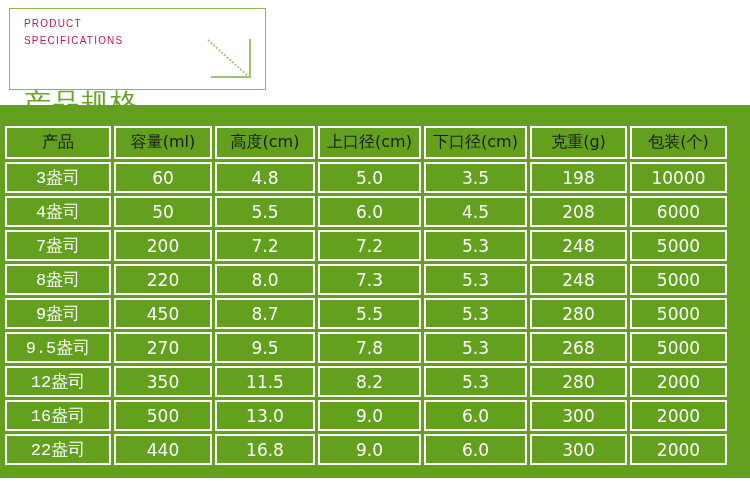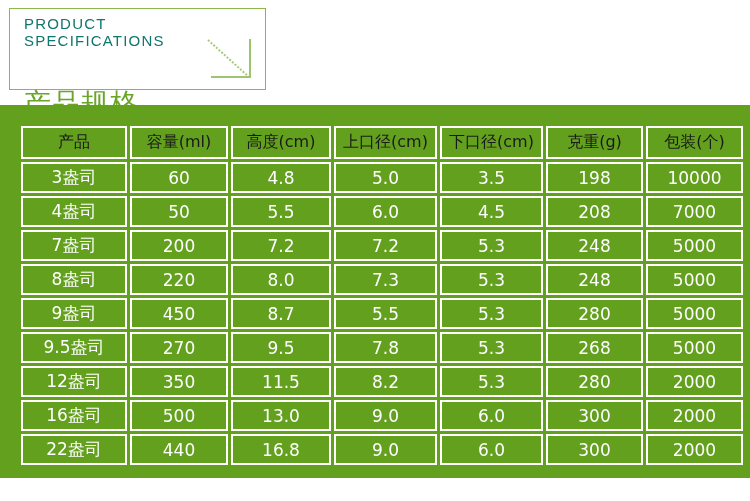--- a/index.html
+++ b/index.html
@@ -28,24 +28,24 @@
     top: 8px;
     width: 257px;
     height: 82px;
     border: 1px solid #8cb84b;
     background: #ffffff;
   }
   .title-en {
     position: absolute;
     left: 14px;
     top: 6px;
-    font-size: 15px;
+    font-size: 10px;
     line-height: 17px;
     letter-spacing: 1.2px;
-    color: #0f766e;
+    color: #be185d;
     font-family: "Liberation Sans", "DejaVu Sans", sans-serif;
     white-space: pre-line;
     font-weight: 400;
   }
   .title-cn {
     position: absolute;
     left: 13px;
     top: 42px;
     font-size: 28px;
     line-height: 32px;
@@ -65,21 +65,21 @@
   }
 
   
   .green-panel {
     position: absolute;
     left: 0;
     top: 105px;
     width: 750px;
     height: 373px;
     background: #63a01e;
-    padding: 18px 20px 20px 18px;
+    padding: 18px 20px 20px 2px;
   }
   table.spec-table {
     width: 710px;
     border-collapse: separate;
     border-spacing: 3px;
     table-layout: fixed;
   }
   table.spec-table col.c0 { width: 106px; }
   table.spec-table col.c1 { width: 98px; }
   table.spec-table col.c2 { width: 100px; }
@@ -105,20 +105,21 @@
     font-weight: 400;
     height: 33px;
   }
   table.spec-table td {
     color: #ffffff;
     font-size: 17px;
     font-weight: 400;
   }
   table.spec-table td.label-cell {
     font-size: 17px;
+    font-family: Liberation Mono, monospace;
   }
   .bottom-white {
     position: absolute;
     left: 0;
     top: 478px;
     width: 750px;
     height: 23px;
     background: #ffffff;
   }
 </style>
@@ -169,21 +170,21 @@
         <td>198</td>
         <td>10000</td>
       </tr>
       <tr>
         <td class="label-cell">4盎司</td>
         <td>50</td>
         <td>5.5</td>
         <td>6.0</td>
         <td>4.5</td>
         <td>208</td>
-        <td>7000</td>
+        <td>6000</td>
       </tr>
       <tr>
         <td class="label-cell">7盎司</td>
         <td>200</td>
         <td>7.2</td>
         <td>7.2</td>
         <td>5.3</td>
         <td>248</td>
         <td>5000</td>
       </tr>

